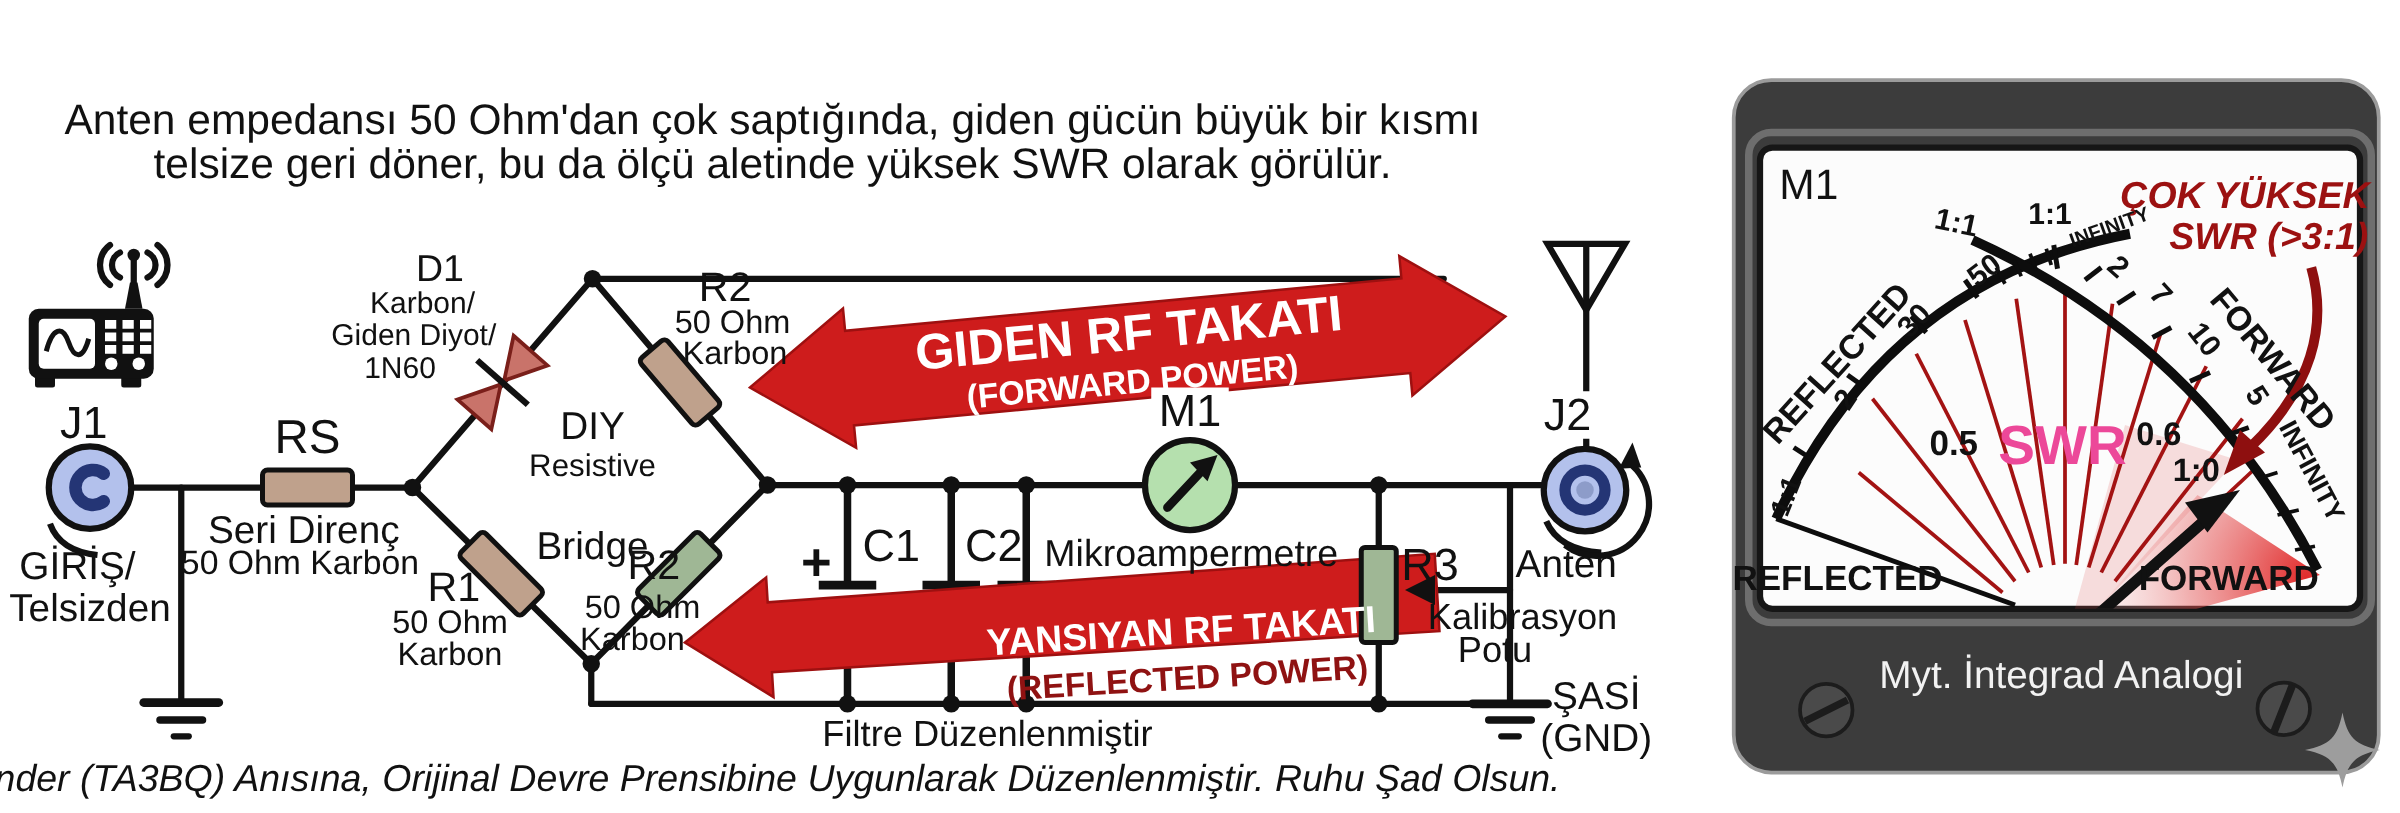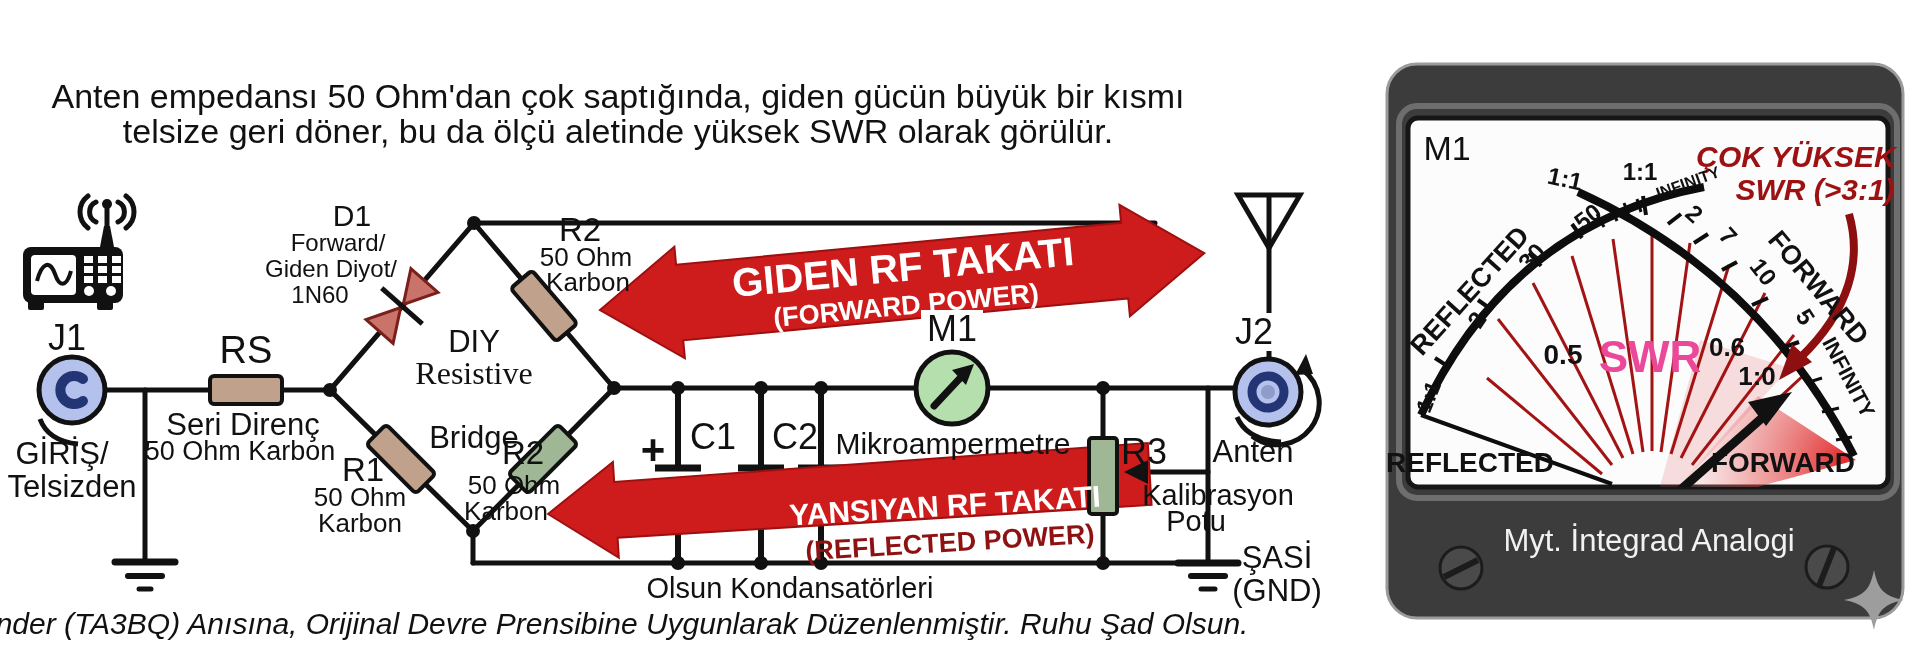--- a/index.html
+++ b/index.html
@@ -254,42 +254,42 @@
 
 <div class="lbl" style="left:67px;top:338px;font-size:36px;">J1</div>
 <div class="lbl" style="left:62px;top:453px;font-size:31px;">GİRİŞ/</div>
 <div class="lbl" style="left:66px;top:486px;font-size:31px;padding-left:12px;">Telsizden</div>
 
 <div class="lbl" style="left:246px;top:350px;font-size:38px;">RS</div>
 <div class="lbl" style="left:243px;top:424px;font-size:31px;">Seri Direnç</div>
 <div class="lbl" style="left:240px;top:451px;font-size:27px;">50 Ohm Karbon</div>
 
 <div class="lbl" style="left:352px;top:216px;font-size:30px;">D1</div>
-<div class="lbl" style="left:338px;top:243px;font-size:24px;">Forward/</div>
+<div class="lbl" style="left:338px;top:243px;font-size:24px;">Karbon/</div>
 <div class="lbl" style="left:331px;top:269px;font-size:24px;">Giden Diyot/</div>
 <div class="lbl" style="left:320px;top:295px;font-size:24px;">1N60</div>
 
 <div class="lbl" style="left:580px;top:229px;font-size:33px;">R2</div>
 <div class="lbl" style="left:586px;top:257px;font-size:26px;">50 Ohm</div>
 <div class="lbl" style="left:588px;top:282px;font-size:26px;">Karbon</div>
 
 <div class="lbl" style="left:363px;top:469px;font-size:33px;">R1</div>
 <div class="lbl" style="left:360px;top:497px;font-size:26px;">50 Ohm</div>
 <div class="lbl" style="left:360px;top:523px;font-size:26px;">Karbon</div>
 
 <div class="lbl" style="left:523px;top:452px;font-size:33px;">R2</div>
 
 <div class="lbl" style="left:474px;top:341px;font-size:31px;">DIY</div>
-<div class="lbl" style="left:474px;top:373px;font-size:32px;font-family:Liberation Serif, serif;">Resistive</div>
+<div class="lbl" style="left:474px;top:373px;font-size:25px;">Resistive</div>
 <div class="lbl" style="left:474px;top:437px;font-size:31px;">Bridge</div>
 
 <div class="lbl b" style="left:653px;top:450px;font-size:42px;">+</div>
 <div class="lbl" style="left:713px;top:437px;font-size:36px;">C1</div>
 <div class="lbl" style="left:795px;top:437px;font-size:36px;">C2</div>
-<div class="lbl" style="left:790px;top:588px;font-size:29px;">Olsun Kondansatörleri</div>
+<div class="lbl" style="left:790px;top:588px;font-size:29px;">Filtre Düzenlenmiştir</div>
 
 <div class="lbl wbg" style="left:952px;top:329px;font-size:36px;">M1</div>
 <div class="lbl" style="left:953px;top:444px;font-size:30px;">Mikroampermetre</div>
 
 <div class="lbl" style="left:1144px;top:452px;font-size:36px;">R3</div>
 <div class="lbl" style="left:1218px;top:495px;font-size:29px;">Kalibrasyon</div>
 <div class="lbl" style="left:1196px;top:521px;font-size:29px;">Potu</div>
 
 <div class="lbl" style="left:1277px;top:557px;font-size:31px;">ŞASİ</div>
 <div class="lbl" style="left:1277px;top:590px;font-size:31px;">(GND)</div>

